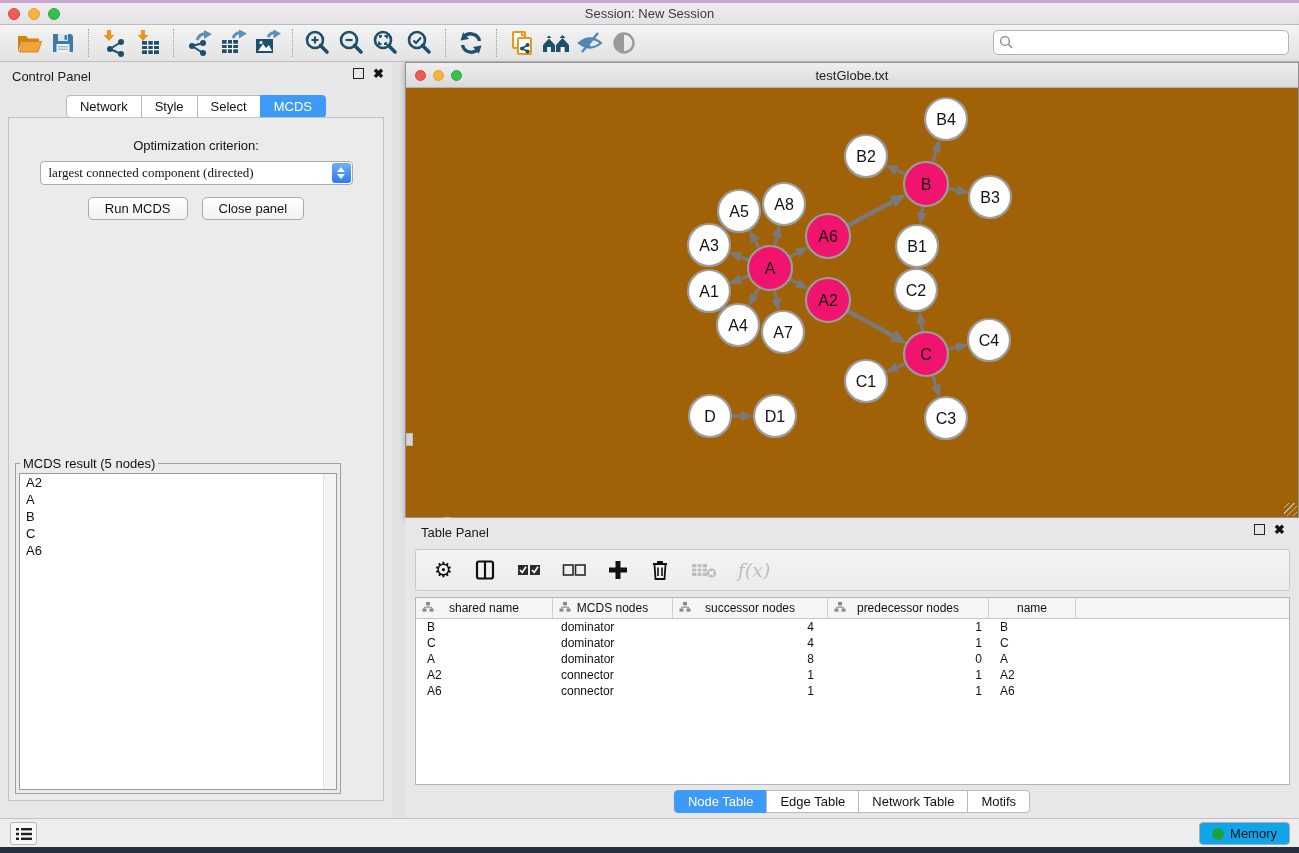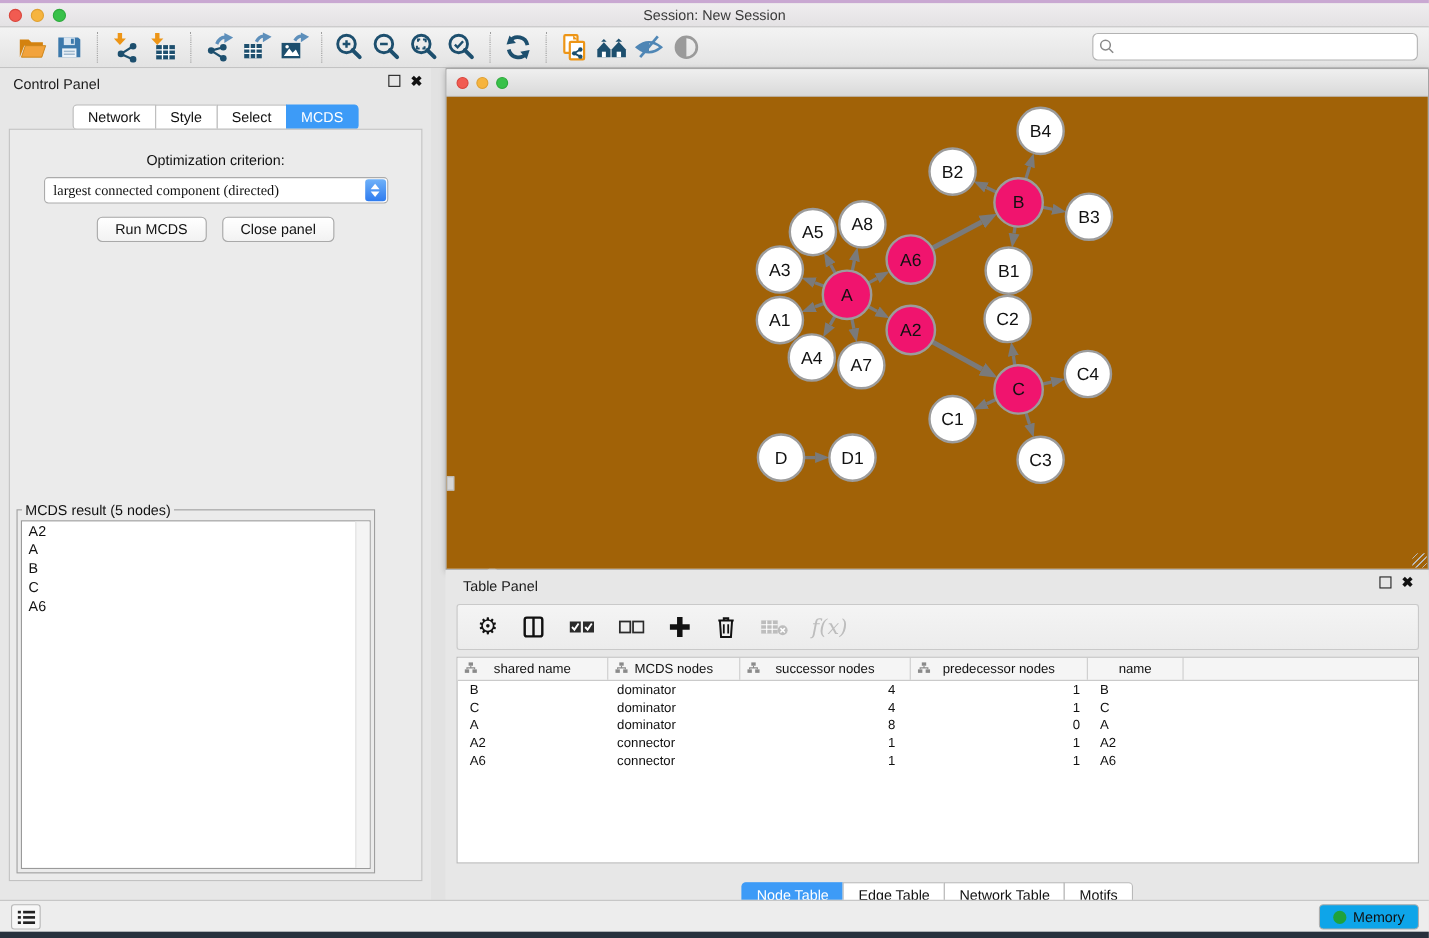--- a/index.html
+++ b/index.html
@@ -100,21 +100,21 @@
   .fx-glyph { font-family:"DejaVu Serif", serif; font-style:italic; font-size:19px; color:#BDBDBD; }
 
   .data-table { position:absolute; left:10px; top:79px; width:875px; height:188px; background:#fff; border:1px solid #B5B5B5; }
   .dt-header { display:flex; height:21px; background:#F5F5F5; border-bottom:1px solid #C6C6C6; }
   .dt-hcell { position:relative; display:flex; align-items:center; justify-content:center;
      font-size:12px; color:#111; border-right:1px solid #CDCDCD; }
   .dt-hcell .hicon { position:absolute; left:6px; top:4px; }
   .dt-row { display:flex; height:16px; align-items:center; }
   .dt-cell { font-size:12px; color:#111; white-space:nowrap; overflow:hidden; }
 
-  .bottom-tabs { position:absolute; left:0; right:0; top:284px; display:flex; justify-content:center; }
+  .bottom-tabs { position:absolute; left:0; right:0; top:272px; display:flex; justify-content:center; }
 
   
   .statusbar { position:absolute; left:0; top:818px; width:1299px; height:29px; background:#EDEDED; border-top:1px solid #C2C2C2; }
   .list-btn { position:absolute; left:10px; top:3px; width:27px; height:23px; background:#F7F7F7;
      border:1px solid #B7B7B7; border-radius:3px; display:flex; align-items:center; justify-content:center; }
   .memory-btn { position:absolute; right:9px; top:3px; height:23px; background:#0ea5e9;
      border:1px solid #ADADAD; border-radius:4px; display:flex; align-items:center; gap:6px; padding:0 12px; }
   .mem-dot { width:12px; height:12px; border-radius:50%; background:#1FA23C; }
   .memory-btn span { font-size:13px; color:#111; }
 </style>
@@ -323,20 +323,21 @@
       </div>
     </div>
 
     <div class="net-window">
       <div class="mac-titlebar">
         <div class="lights">
           <div class="light red"></div>
           <div class="light yellow"></div>
           <div class="light green"></div>
         </div>
+        <div class="wtitle">testGlobe.txt</div>
       </div>
       <div class="net-canvas">
         <svg class="graph" id="graph-svg" width="892" height="429" viewBox="0 0 892 429">
             <defs>
               <marker id="head-s" orient="auto" markerUnits="userSpaceOnUse" markerWidth="15" markerHeight="12" refX="0" refY="6">
                 <path d="M0,1 L13,6 L0,11 Z" fill="#7A7A7A"></path>
               </marker>
               <marker id="head-l" orient="auto" markerUnits="userSpaceOnUse" markerWidth="18" markerHeight="15" refX="0" refY="7.5">
                 <path d="M0,1 L16,7.5 L0,14 Z" fill="#7A7A7A"></path>
               </marker>

